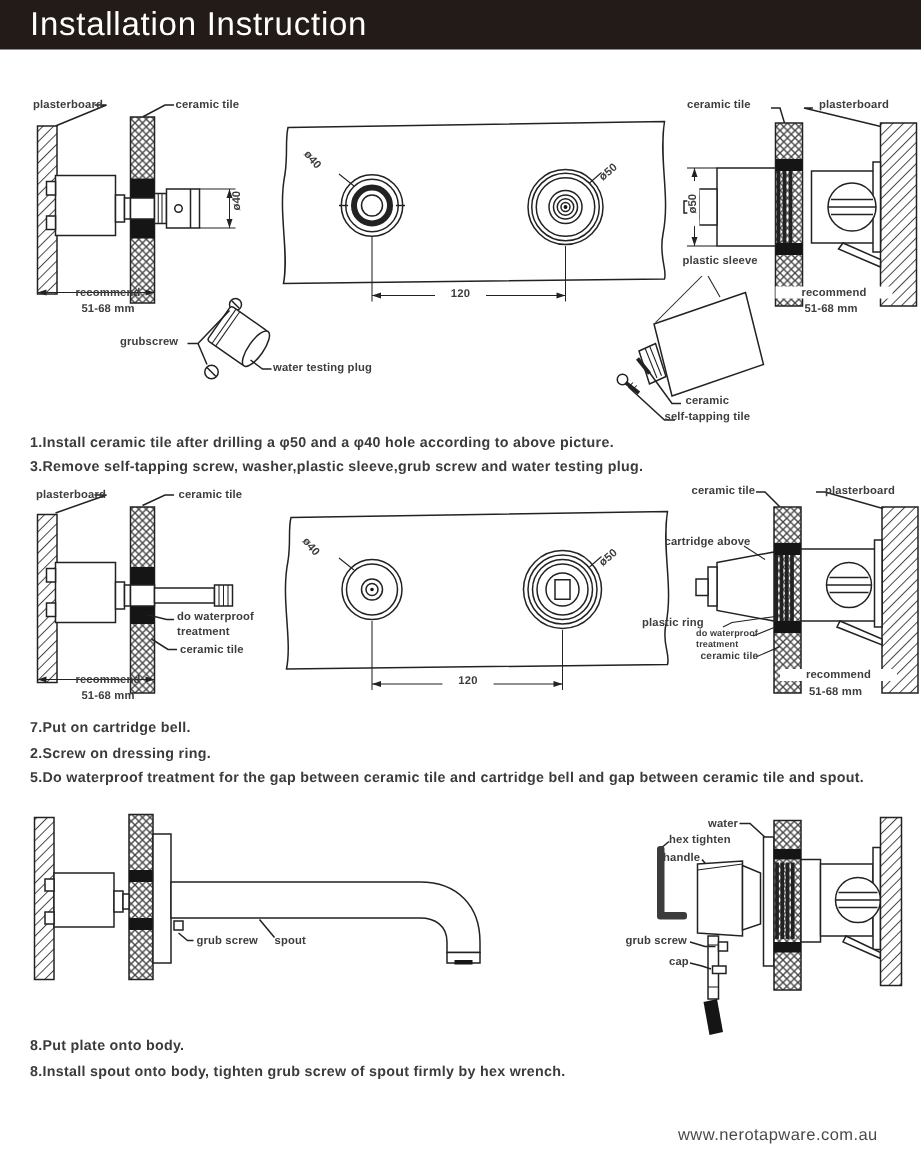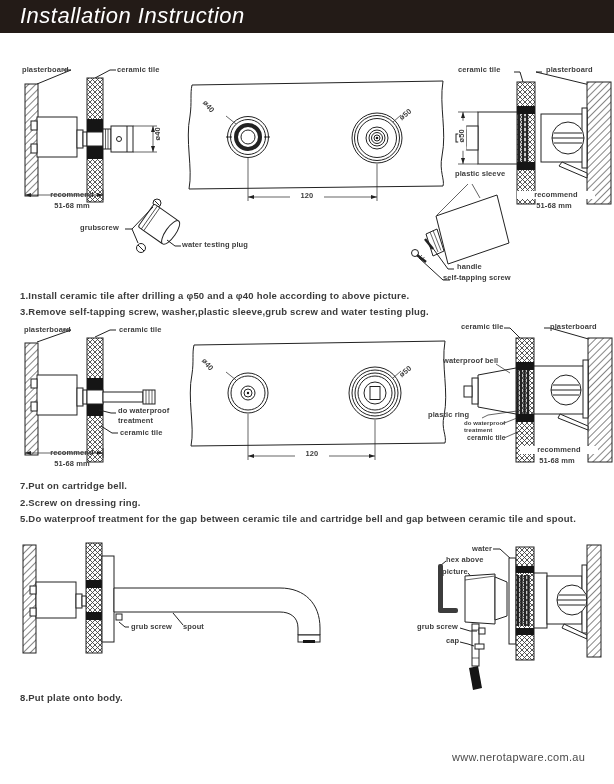--- a/index.html
+++ b/index.html
@@ -1,21 +1,21 @@
 <!DOCTYPE html>
 <html><head>
 <meta charset="utf-8">
 <style>
   html,body{margin:0;padding:0;background:#e8e8e8;}
   .page{position:relative;width:614px;height:784px;background:#ffffff;overflow:hidden;
         font-family:"Liberation Sans",sans-serif;}
   
   .hdr{position:absolute;left:0;top:0;width:614px;height:33px;background:#231b17;}
   .hdr span{display:block;padding-left:20px;line-height:32px;font-size:22px;color:#ffffff;
-            letter-spacing:0.5px;font-style:italic;}
+            letter-spacing:0.5px;}
   
   .lbl{position:absolute;font-size:7.5px;font-weight:bold;color:#3d3d3d;white-space:nowrap;
        letter-spacing:0.1px;line-height:1;}
   .ctr{text-align:center;}
   .sm{font-size:6px;}
   .sm2{font-size:6.8px;}
   .rot50{transform:rotate(50deg);transform-origin:left top;}
   .rotm40{transform:rotate(-40deg);transform-origin:left top;}
   .rotv{transform:rotate(-90deg);width:26px;text-align:center;}
   .dimtxt{background:#ffffff;padding:0 2px;}
@@ -202,22 +202,22 @@
       <polygon class="arr" points="125,134 131,132 131,136"></polygon>
       <polygon class="arr" points="177,134 171,132 171,136"></polygon>
     </g>
   </svg>
   <span class="lbl" style="left:458px;top:66px">ceramic tile</span>
   <span class="lbl" style="left:546px;top:66px">plasterboard</span>
   <span class="lbl rotv dimtxt" style="left:447px;top:132px">ø50</span>
   <span class="lbl" style="left:455px;top:170px">plastic sleeve</span>
   <span class="lbl ctr dimtxt" style="left:517px;top:191px;width:74px">recommend</span>
   <span class="lbl ctr" style="left:517px;top:202px;width:74px">51-68 mm</span>
-  <span class="lbl" style="left:457px;top:263px">handle</span>
-  <span class="lbl" style="left:443px;top:274px">self-tapping screw</span>
+  <span class="lbl" style="left:457px;top:263px">ceramic</span>
+  <span class="lbl" style="left:443px;top:274px">self-tapping tile</span>
 
   <svg style="left:75px;top:196px" width="195" height="70" viewBox="0 0 195 70">
     <g>
       <circle class="part" cx="82" cy="7" r="4"></circle>
       <line class="ln" x1="79.5" y1="4.5" x2="84.5" y2="9.5"></line>
       <circle class="part" cx="66" cy="52" r="4.5"></circle>
       <line class="ln" x1="63" y1="49" x2="69" y2="55"></line>
     </g>
     <g transform="rotate(35 85 29)">
       <rect class="part" x="68" y="15" width="30" height="28" rx="2"></rect>
@@ -347,21 +347,21 @@
     <line class="thin" x1="70" y1="106" x2="85" y2="100"></line>
     <line class="thin" x1="72" y1="120" x2="88" y2="113"></line>
     <g>
       <line class="thin" x1="102" y1="134" x2="156" y2="134"></line>
       <polygon class="arr" points="102,134 108,132 108,136"></polygon>
       <polygon class="arr" points="156,134 150,132 150,136"></polygon>
     </g>
   </svg>
   <span class="lbl" style="left:461px;top:323px">ceramic tile</span>
   <span class="lbl" style="left:550px;top:323px">plasterboard</span>
-  <span class="lbl" style="left:443px;top:357px">waterproof bell</span>
+  <span class="lbl" style="left:443px;top:357px">cartridge above</span>
   <span class="lbl" style="left:428px;top:411px">plastic ring</span>
   <span class="lbl sm" style="left:464px;top:420px">do waterproof</span>
   <span class="lbl sm" style="left:464px;top:427px">treatment</span>
   <span class="lbl sm2" style="left:467px;top:435px">ceramic tile</span>
   <span class="lbl ctr dimtxt" style="left:520px;top:446px;width:74px">recommend</span>
   <span class="lbl ctr" style="left:520px;top:457px;width:74px">51-68 mm</span>
 
   <div class="steps g2" style="top:479px">
     <p>7.Put on cartridge bell.</p>
     <p>2.Screw on dressing ring.</p>
@@ -450,24 +450,25 @@
     <g>
         <rect class="part" x="67" y="88" width="6" height="6"></rect>
       </g>
     <g>
         <rect class="part" x="63" y="104" width="9" height="5"></rect>
       </g>
     <polyline class="ln" points="48,88 58,91 65,91"></polyline>
     <polyline class="ln" points="48,102 56,104 62,106"></polyline>
   </svg>
   <span class="lbl" style="left:472px;top:545px">water</span>
-  <span class="lbl" style="left:446px;top:556px">hex above</span>
-  <span class="lbl" style="left:442px;top:568px">picture</span>
+  <span class="lbl" style="left:446px;top:556px">hex tighten</span>
+  <span class="lbl" style="left:442px;top:568px">handle</span>
   <span class="lbl" style="left:417px;top:623px">grub screw</span>
   <span class="lbl" style="left:446px;top:637px">cap</span>
 
   <div class="steps g2" style="top:691px">
     <p>8.Put plate onto body.</p>
+    <p>8.Install spout onto body, tighten grub screw of spout firmly by hex wrench.</p>
   </div>
 
   <div class="foot">www.nerotapware.com.au</div>
 
 </div>
 
 </body></html>

